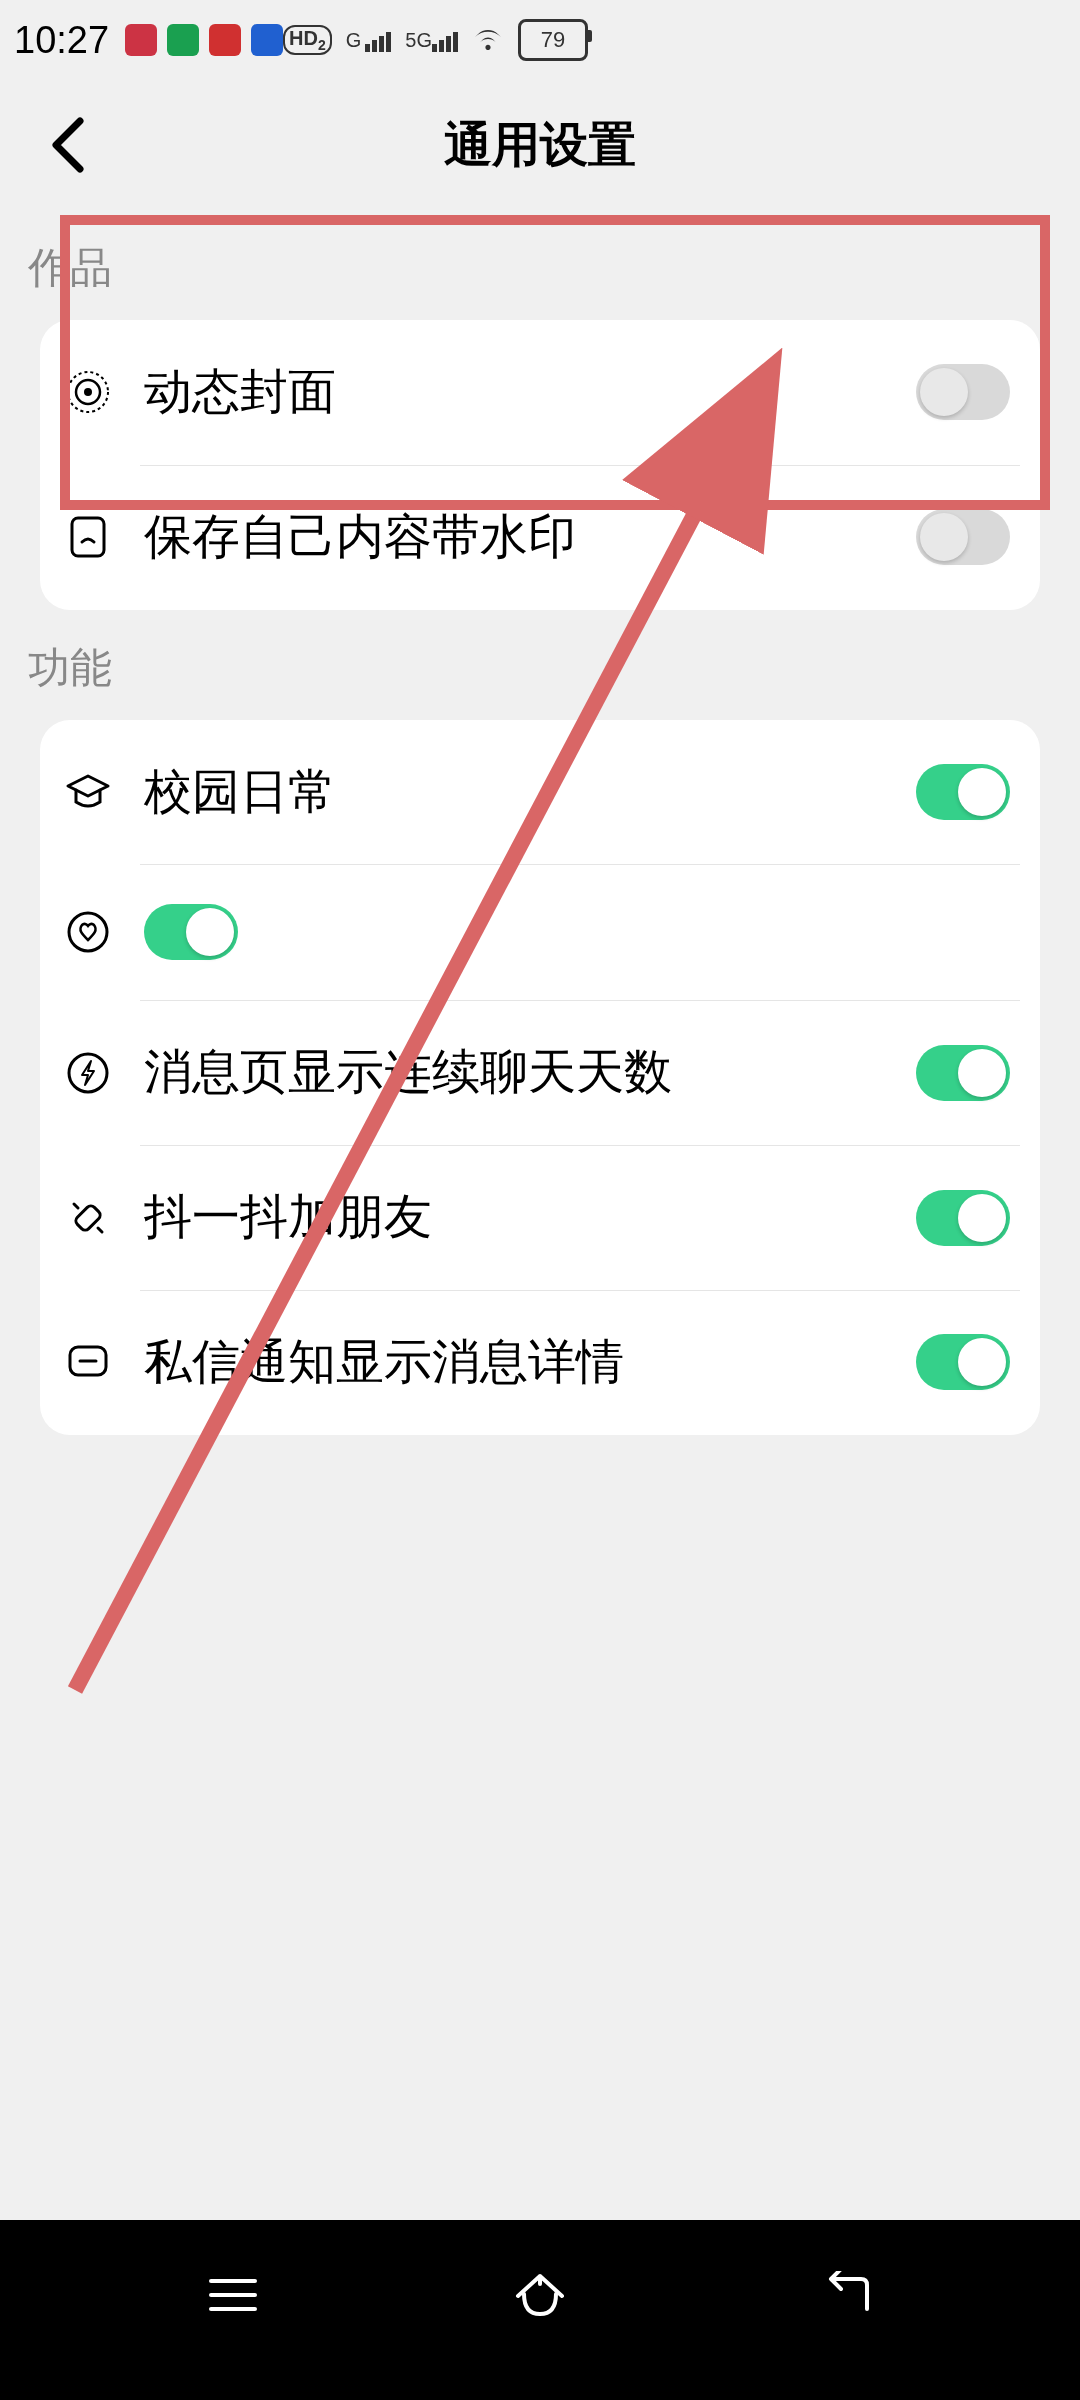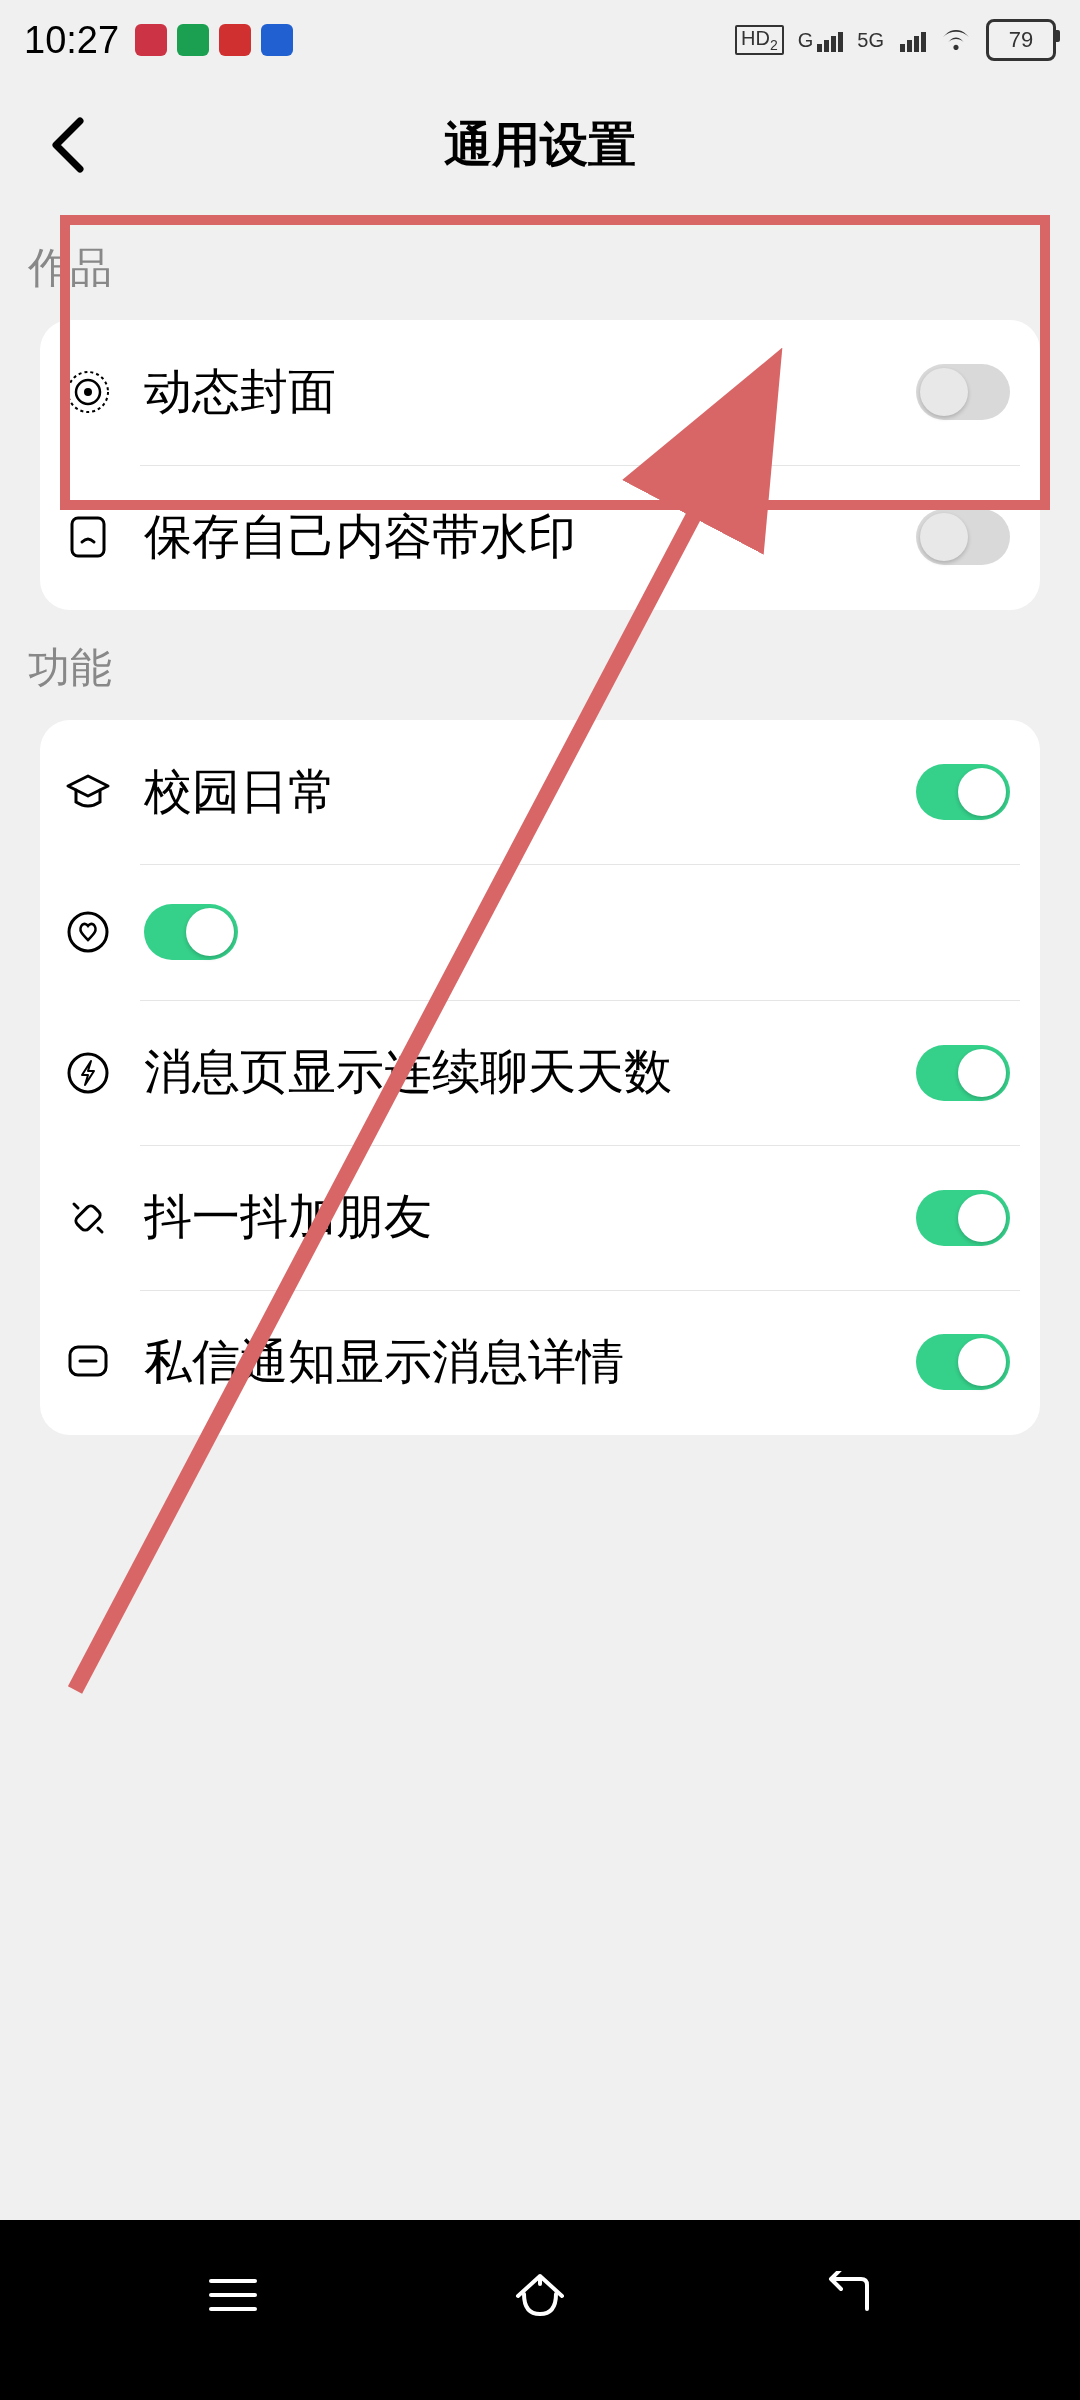--- a/index.html
+++ b/index.html
@@ -16,22 +16,21 @@
       width: 1080px;
       height: 2400px;
       background: #f0f0f0;
       position: relative;
       overflow: hidden;
     }
     .statusbar {
       height: 80px;
       display: flex;
       align-items: center;
-      justify-content: space-between;
-      padding: 0 24px;
+      padding: 0 14px;
       font-size: 34px;
       color: #000;
     }
     .statusbar .left {
       display: flex;
       align-items: center;
       gap: 16px;
       font-weight: 500;
     }
     .statusbar .left .time {
@@ -200,23 +199,23 @@
       display: inline-flex;
       align-items: flex-end;
       gap: 2px;
     }
     .signal-bars span {
       width: 5px;
       background: #333;
     }
     .hd-badge {
       font-size: 20px;
-      font-weight: 400;
+      font-weight: 700;
       border: 2px solid #333;
-      border-radius: 2px;
+      border-radius: 12px;
       padding: 0 4px;
     }
   </style>
 </head>
 <body>
 
 <div class="statusbar">
   <div class="left">
     <span class="time">10:27</span>
     <span class="mini-icons">
@@ -232,21 +231,21 @@
     </span>
     <span style="display:flex;align-items:flex-end;gap:4px">
       <span style="font-size:20px">G</span>
       <span class="signal-bars">
           <span style="height:8px"></span>
           <span style="height:12px"></span>
           <span style="height:16px"></span>
           <span style="height:20px"></span>
         </span>
     </span>
-    <span style="display:flex;align-items:flex-end;gap:16px">
+    <span style="display:flex;align-items:flex-end;gap:0">
       <span style="font-size:20px">5G</span>
       <span class="signal-bars">
           <span style="height:8px"></span>
           <span style="height:12px"></span>
           <span style="height:16px"></span>
           <span style="height:20px"></span>
         </span>
     </span>
     <span>
       <svg width="32" height="26" viewBox="0 0 24 20">

